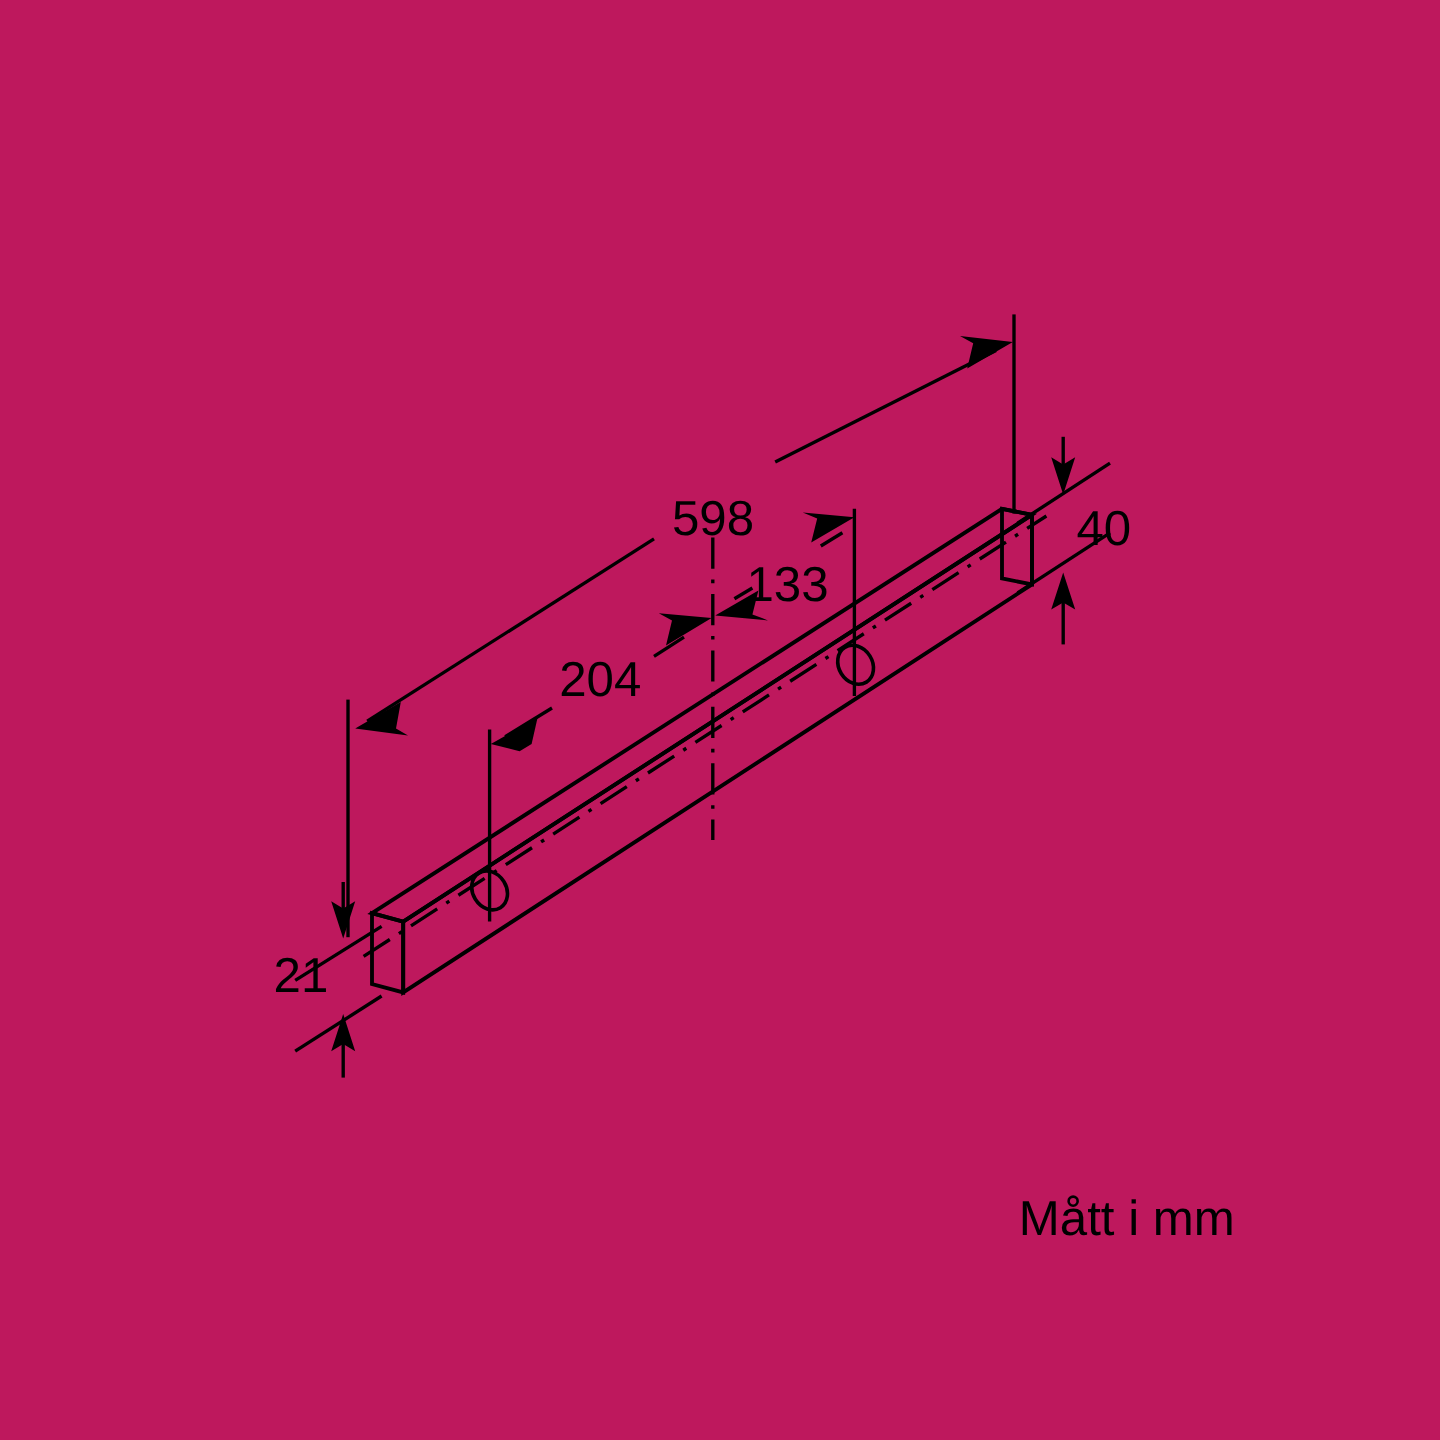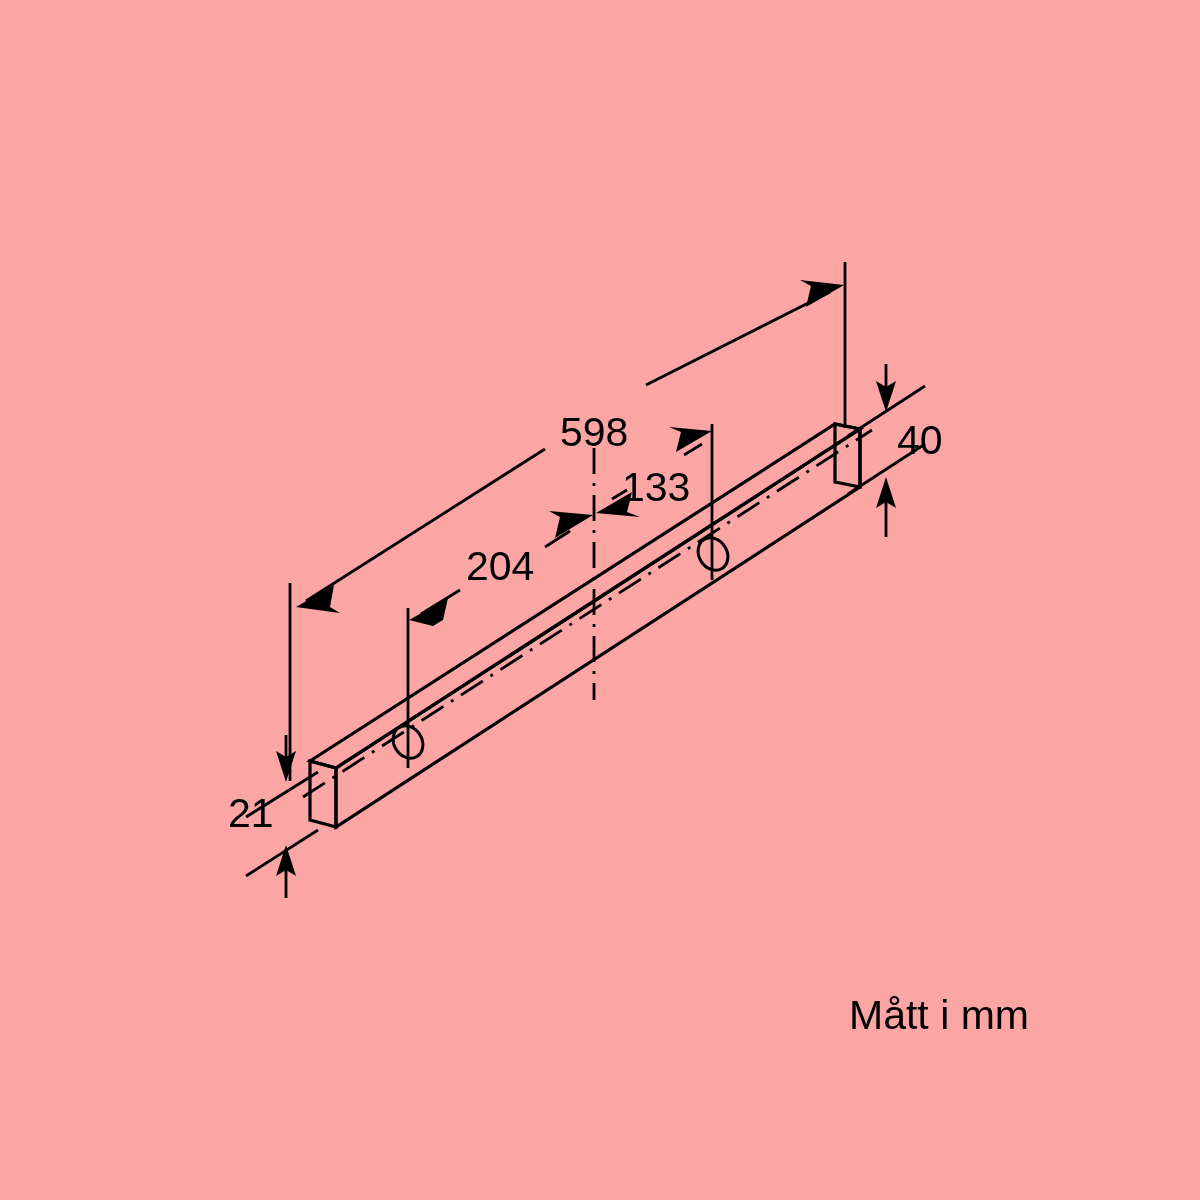--- a/index.html
+++ b/index.html
@@ -10,21 +10,21 @@
   body {
     width: 1200px;
     height: 1200px;
     font-family: "Liberation Sans", sans-serif;
     overflow: hidden;
   }
   #drawing-root {
     position: relative;
     width: 1200px;
     height: 1200px;
-    background: #fca5a5;
+    background: #be185d;
   }
   svg#technical-drawing {
     display: block;
     width: 1200px;
     height: 1200px;
   }
   .solid-edge {
     fill: none;
     stroke: #000000;
     stroke-width: 3.2;

